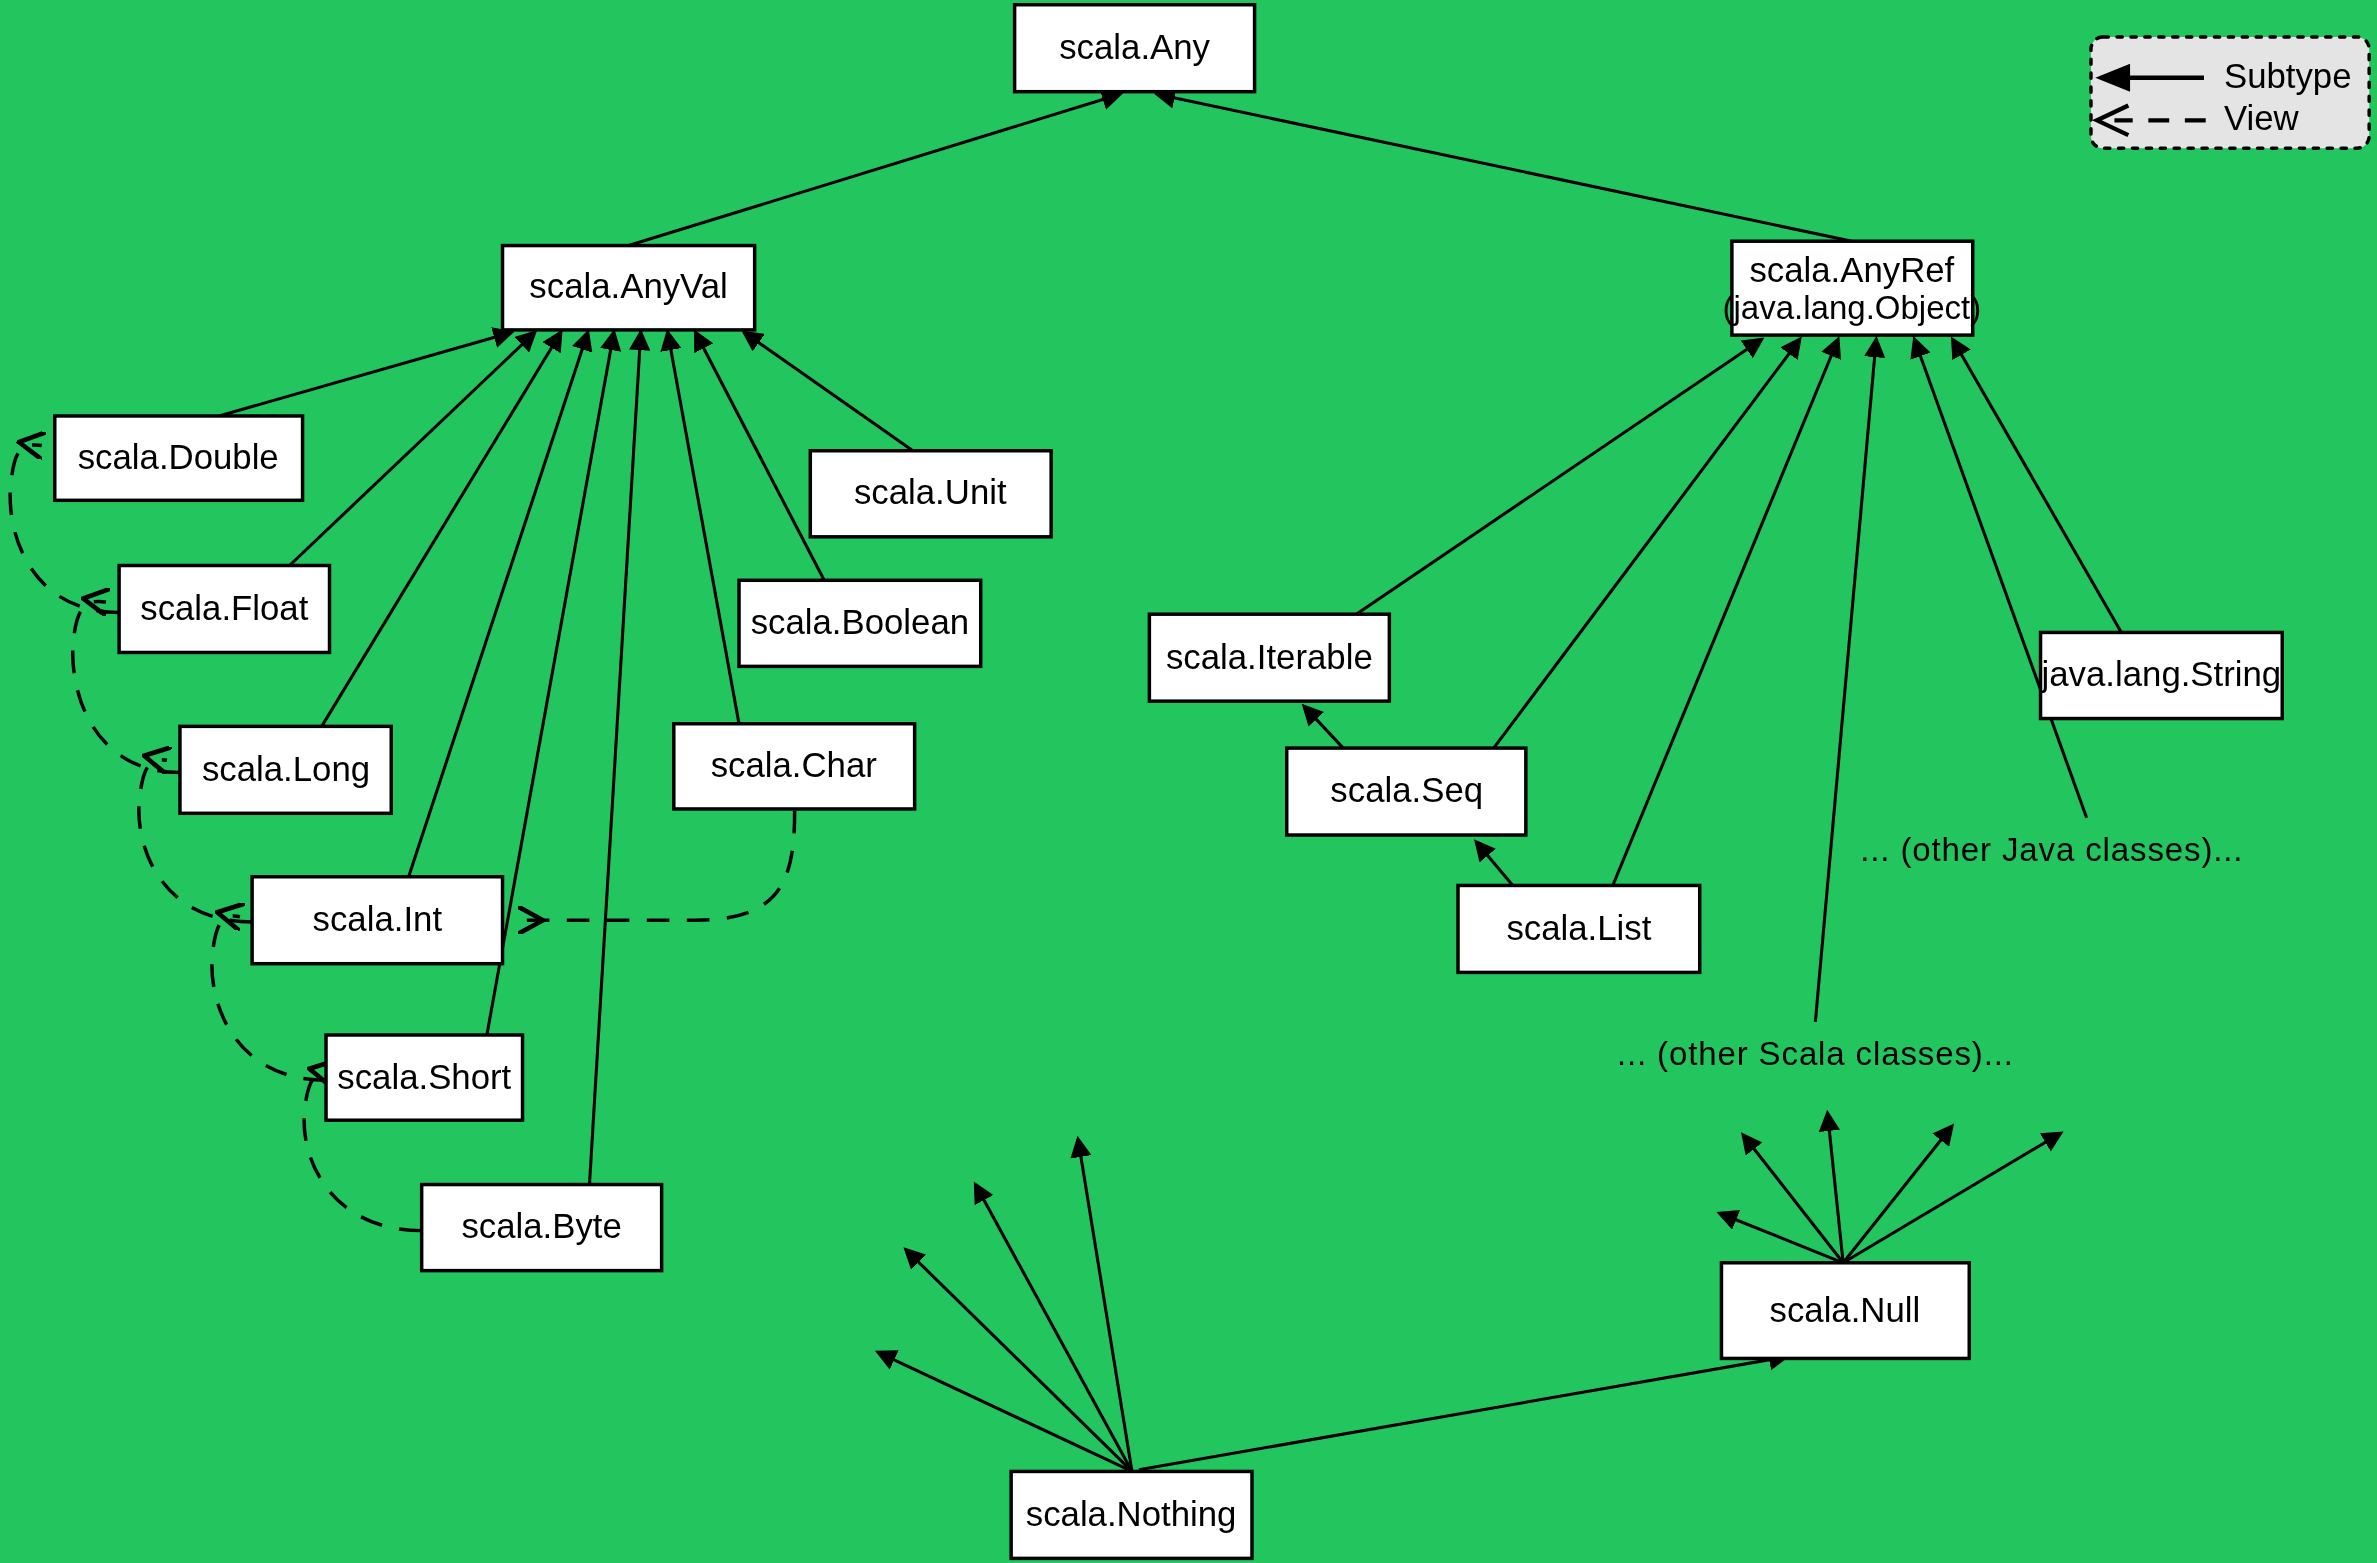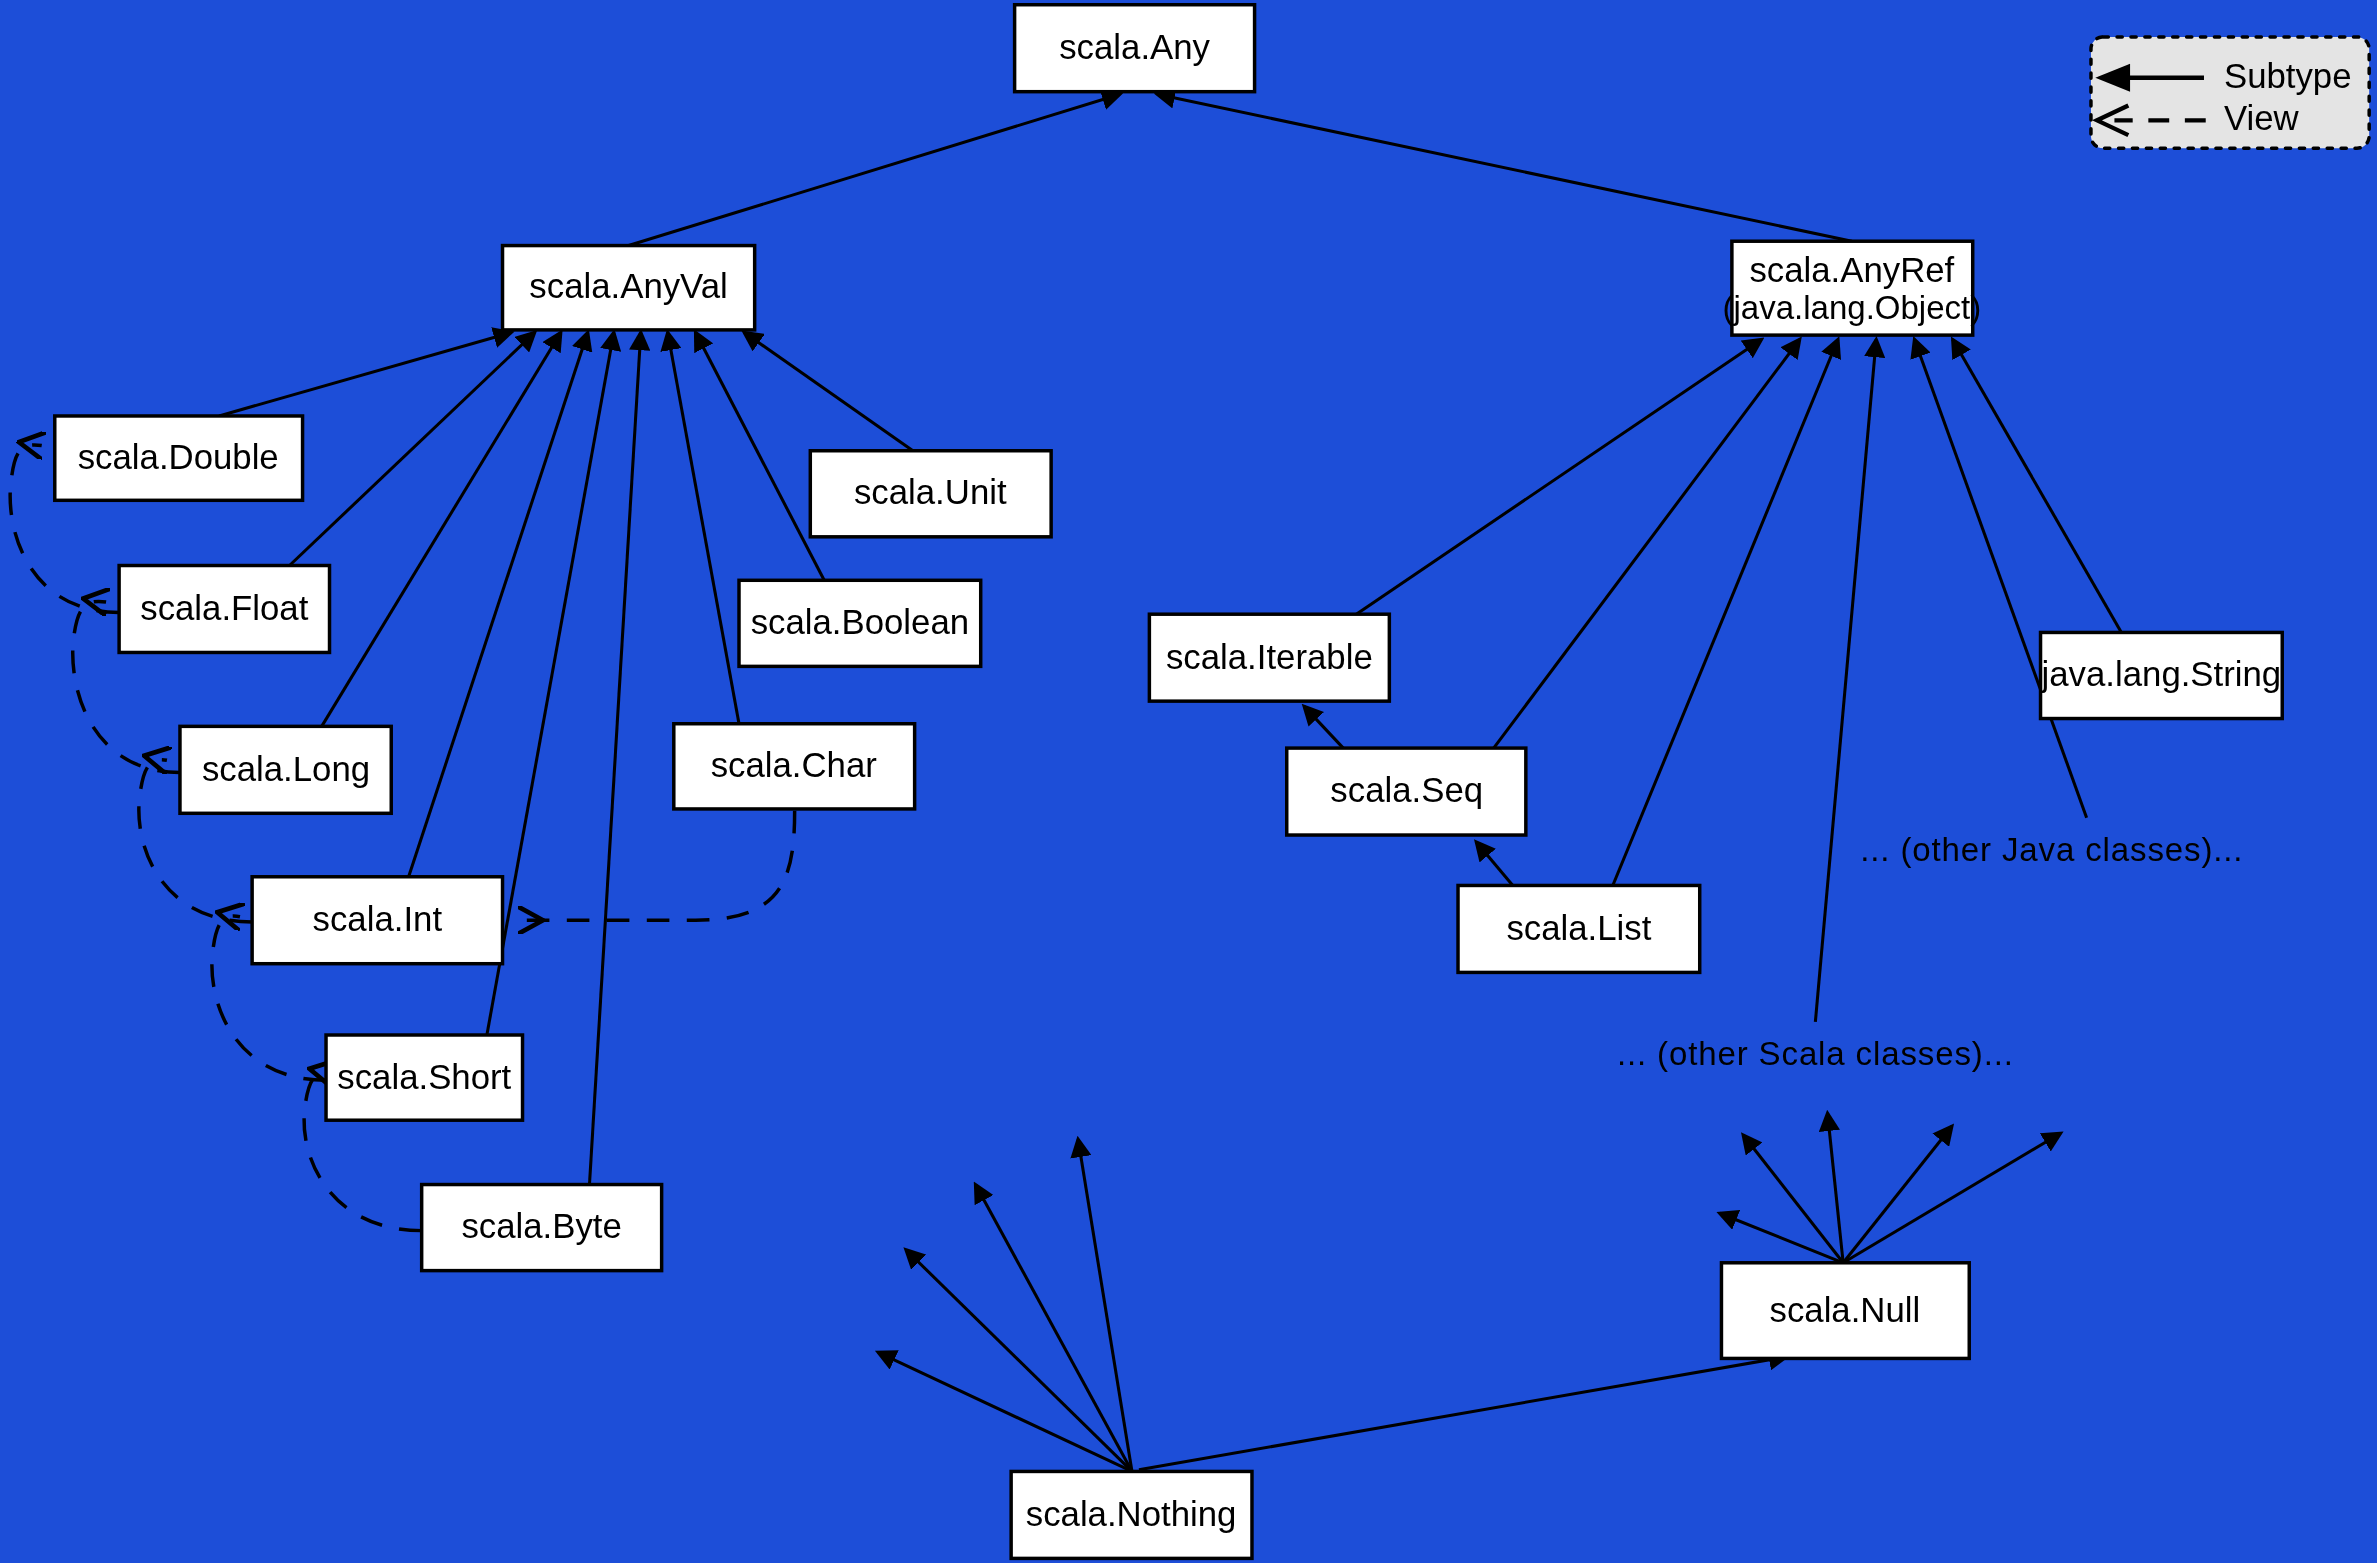--- a/index.html
+++ b/index.html
@@ -4,21 +4,21 @@
 <style>
   html, body {
     margin: 0;
     padding: 0;
     background: #ffffff;
   }
   #diagram-root {
     position: relative;
     width: 2377px;
     height: 1564px;
-    background: #1d4ed8;
+    background: #22c55e;
     font-family: "Liberation Sans", sans-serif;
     overflow: hidden;
   }
   svg.layer {
     position: absolute;
     top: 0;
     left: 0;
     width: 2377px;
     height: 1564px;
   }

